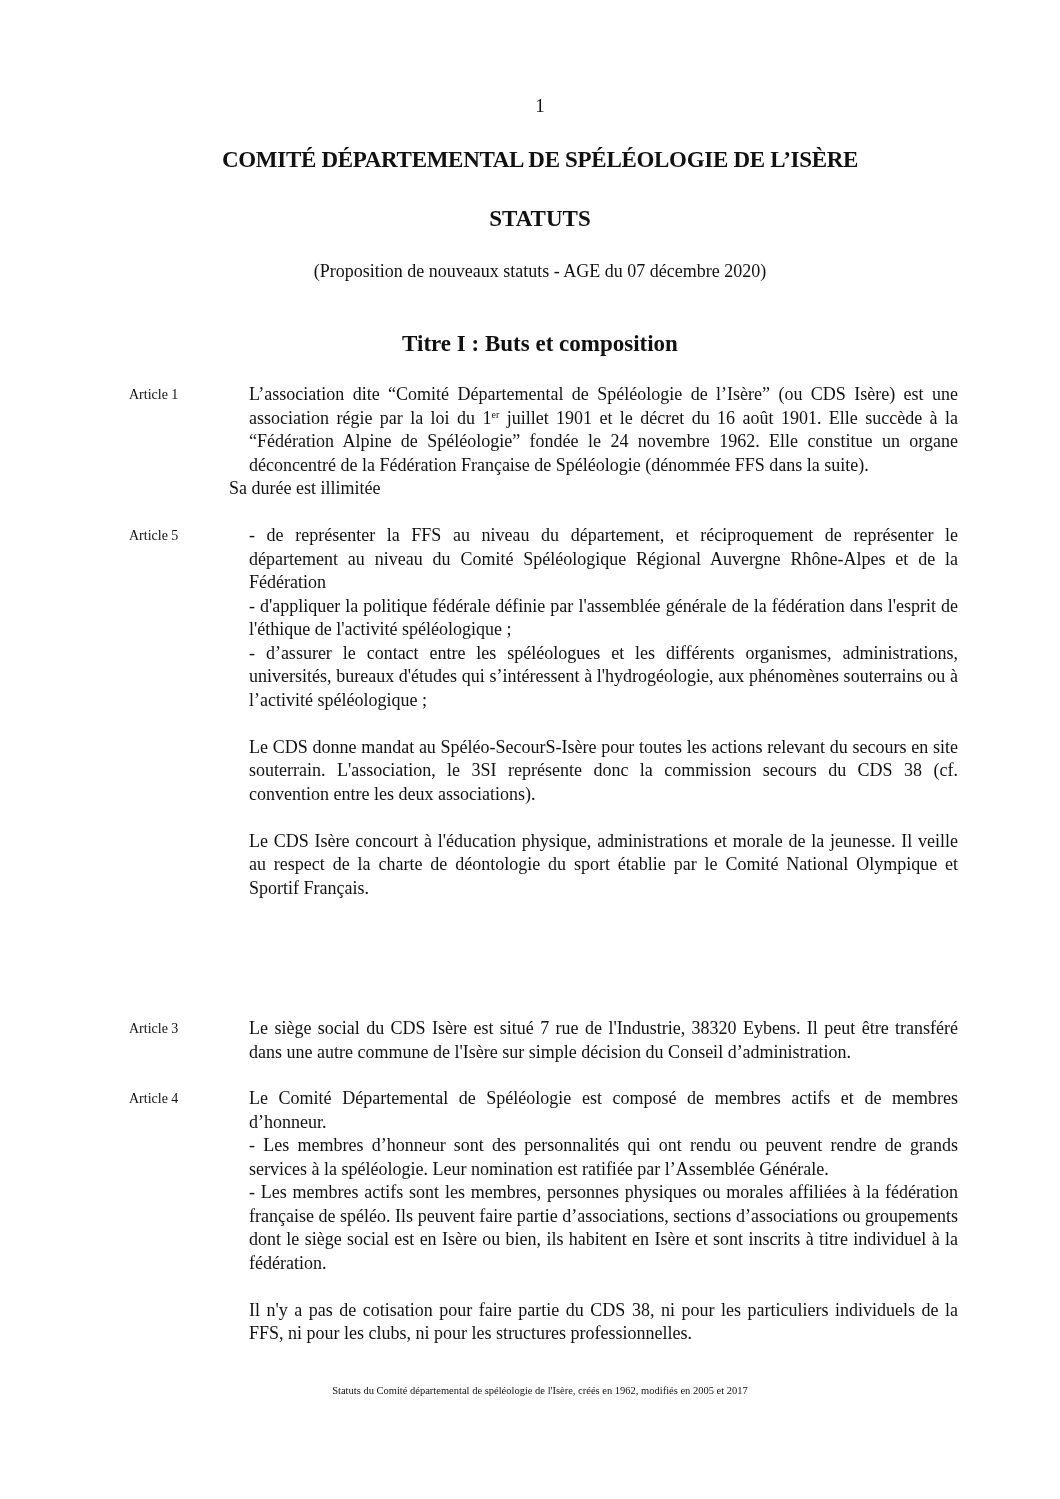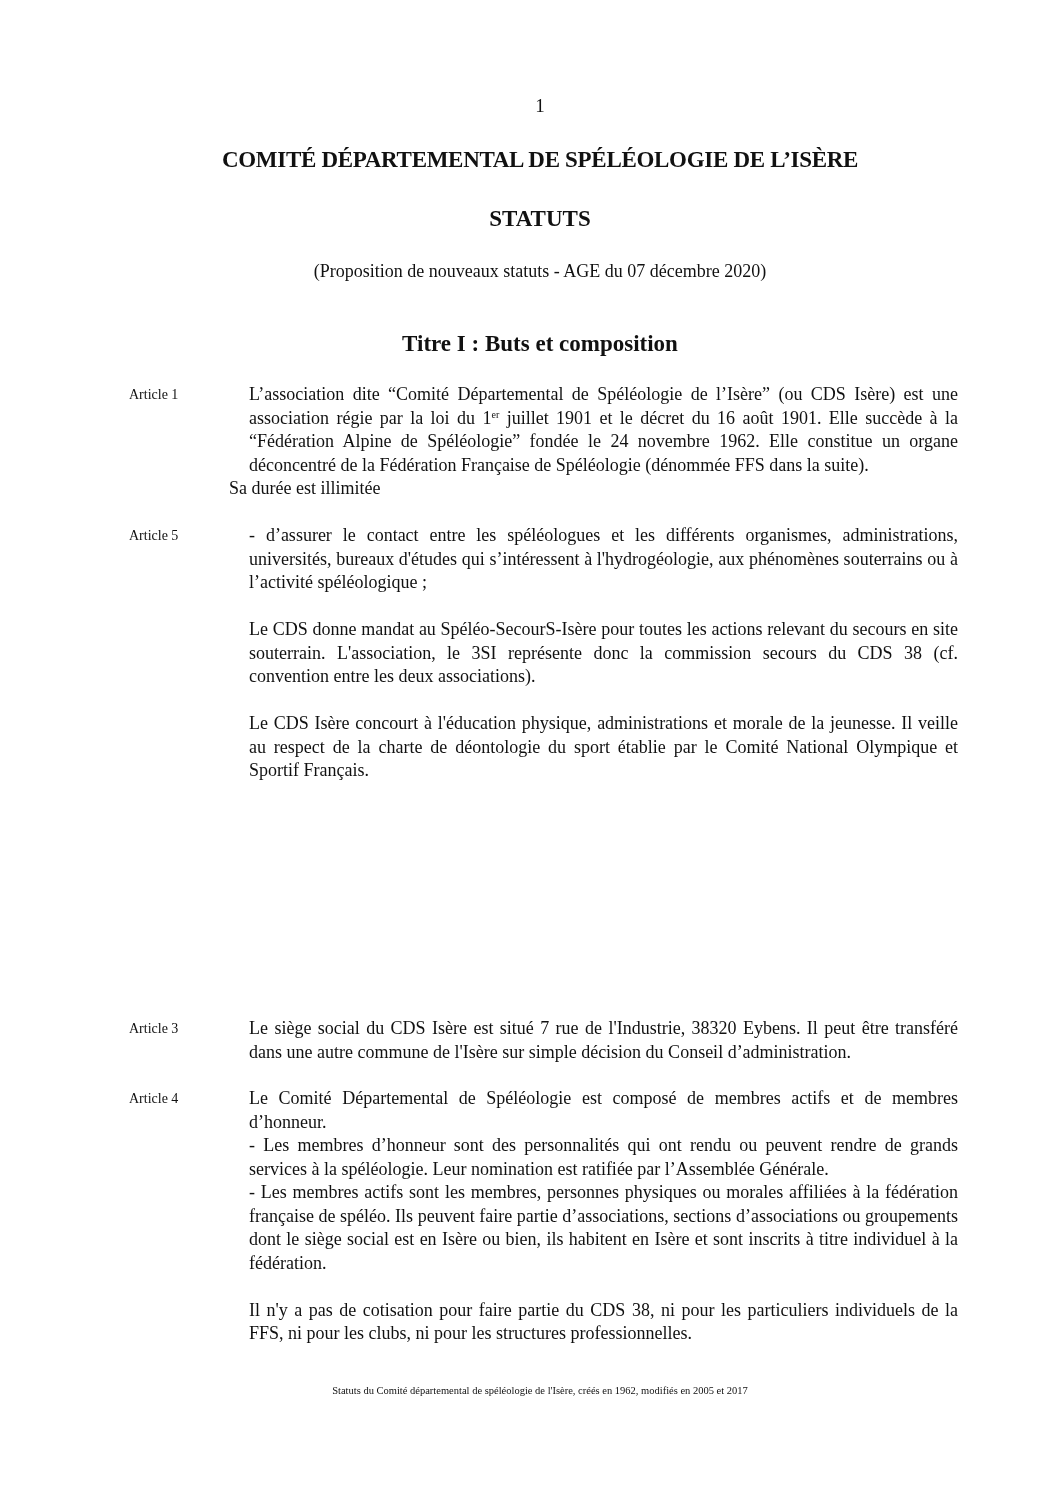--- a/index.html
+++ b/index.html
@@ -67,20 +67,22 @@
     <div class="article-label">Article 1</div>
     <div class="article-body">
       <p class="last"><span>L’association dite “Comité Départemental de Spéléologie de l’Isère” (ou CDS Isère) est une association régie par la loi du 1</span><sup>er</sup><span> juillet 1901 et le décret du 16 août 1901. Elle succède à la “Fédération Alpine de Spéléologie” fondée le 24 novembre 1962. Elle constitue un organe déconcentré de la Fédération Française de Spéléologie (dénommée FFS dans la suite).</span></p>
       <p>Sa durée est illimitée</p>
     </div>
   </div>
 
   <div class="article" style="top:524px">
     <div class="article-label">Article 5</div>
     <div class="article-body">
+      <p class="last">- de représenter la FFS au niveau du département, et réciproquement de représenter le département au niveau du Comité Spéléologique Régional Auvergne Rhône-Alpes et de la Fédération</p>
+      <p class="last">- d'appliquer la politique fédérale définie par l'assemblée générale de la fédération dans l'esprit de l'éthique de l'activité spéléologique ;</p>
       <p class="last">- d’assurer le contact entre les spéléologues et les différents organismes, administrations, universités, bureaux d'études qui s’intéressent à l'hydrogéologie, aux phénomènes souterrains ou à l’activité spéléologique ;</p>
       <div class="gap"></div>
       <p class="last">Le CDS donne mandat au Spéléo-SecourS-Isère pour toutes les actions relevant du secours en site souterrain. L'association, le 3SI représente donc la commission secours du CDS 38 (cf. convention entre les deux associations).</p>
       <div class="gap"></div>
       <p class="last">Le CDS Isère concourt à l'éducation physique, administrations et morale de la jeunesse. Il veille au respect de la charte de déontologie du sport établie par le Comité National Olympique et Sportif Français.</p>
     </div>
   </div>
 
   <div class="article" style="top:1017px">
     <div class="article-label">Article 3</div>

